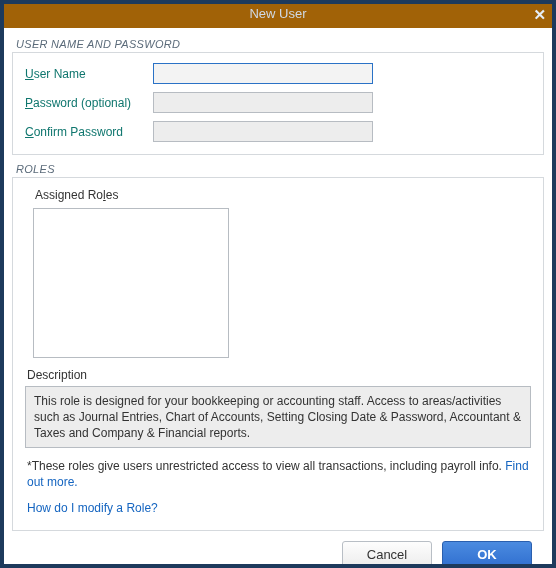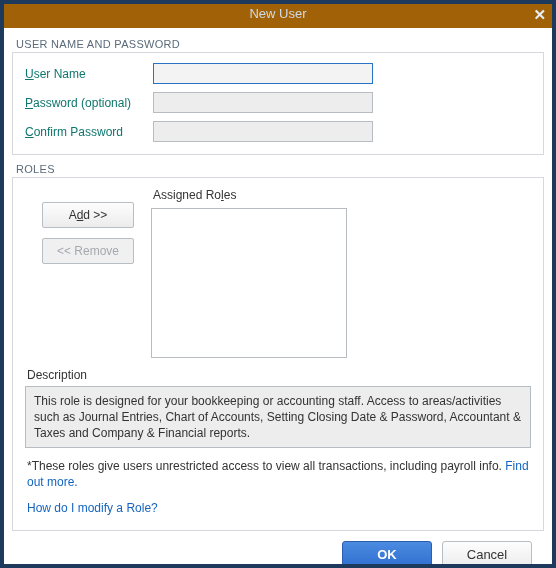--- a/index.html
+++ b/index.html
@@ -34,20 +34,21 @@
   }
   .content {
     padding: 6px 8px 8px 8px;
   }
   .section-label {
     font-size: 11px;
     letter-spacing: 0.3px;
     color: #5b6b7a;
     margin: 4px 0 2px 4px;
     text-transform: uppercase;
+    font-style: italic;
   }
   .frame {
     border: 1px solid #d5d9dd;
     padding: 10px 12px 12px 12px;
     background: #fff;
   }
   .field-row {
     display: flex;
     align-items: center;
     margin-bottom: 8px;
@@ -198,24 +199,20 @@
     </div>
   </div>
 
   <div class="section-label" style="margin-top:8px">ROLES</div>
   <div class="frame">
     <div class="roles-body">
 
       <div>
       </div>
 
-      <div class="mid-btns">
-        <div class="btn"><span>A</span><span class="ul">d</span><span>d &gt;&gt;</span></div>
-        <div class="btn disabled">&lt;&lt; Remove</div>
-      </div>
 
       <div>
         <div class="col-head"><span>Assigned Ro</span><span class="ul">l</span><span>es</span></div>
         <div class="assigned"></div>
       </div>
 
     </div>
 
     <div class="desc-label">Description</div>
     <div class="desc-box">This role is designed for your bookkeeping or accounting staff. Access to areas/activities such as Journal Entries, Chart of Accounts, Setting Closing Date &amp; Password, Accountant &amp; Taxes and Company &amp; Financial reports.</div>
@@ -223,17 +220,17 @@
     <div class="note">
       <span>*These roles give users unrestricted access to view all transactions, including payroll info.</span>
       <span class="link">Find out more.</span>
     </div>
     <div class="note">
       <span class="link">How do I modify a Role?</span>
     </div>
   </div>
 
   <div class="footer">
+    <div class="btn-footer btn-secondary">Cancel</div>
     <div class="btn-footer btn-primary">OK</div>
-    <div class="btn-footer btn-secondary">Cancel</div>
   </div>
 
 </div>
 
 </body></html>

